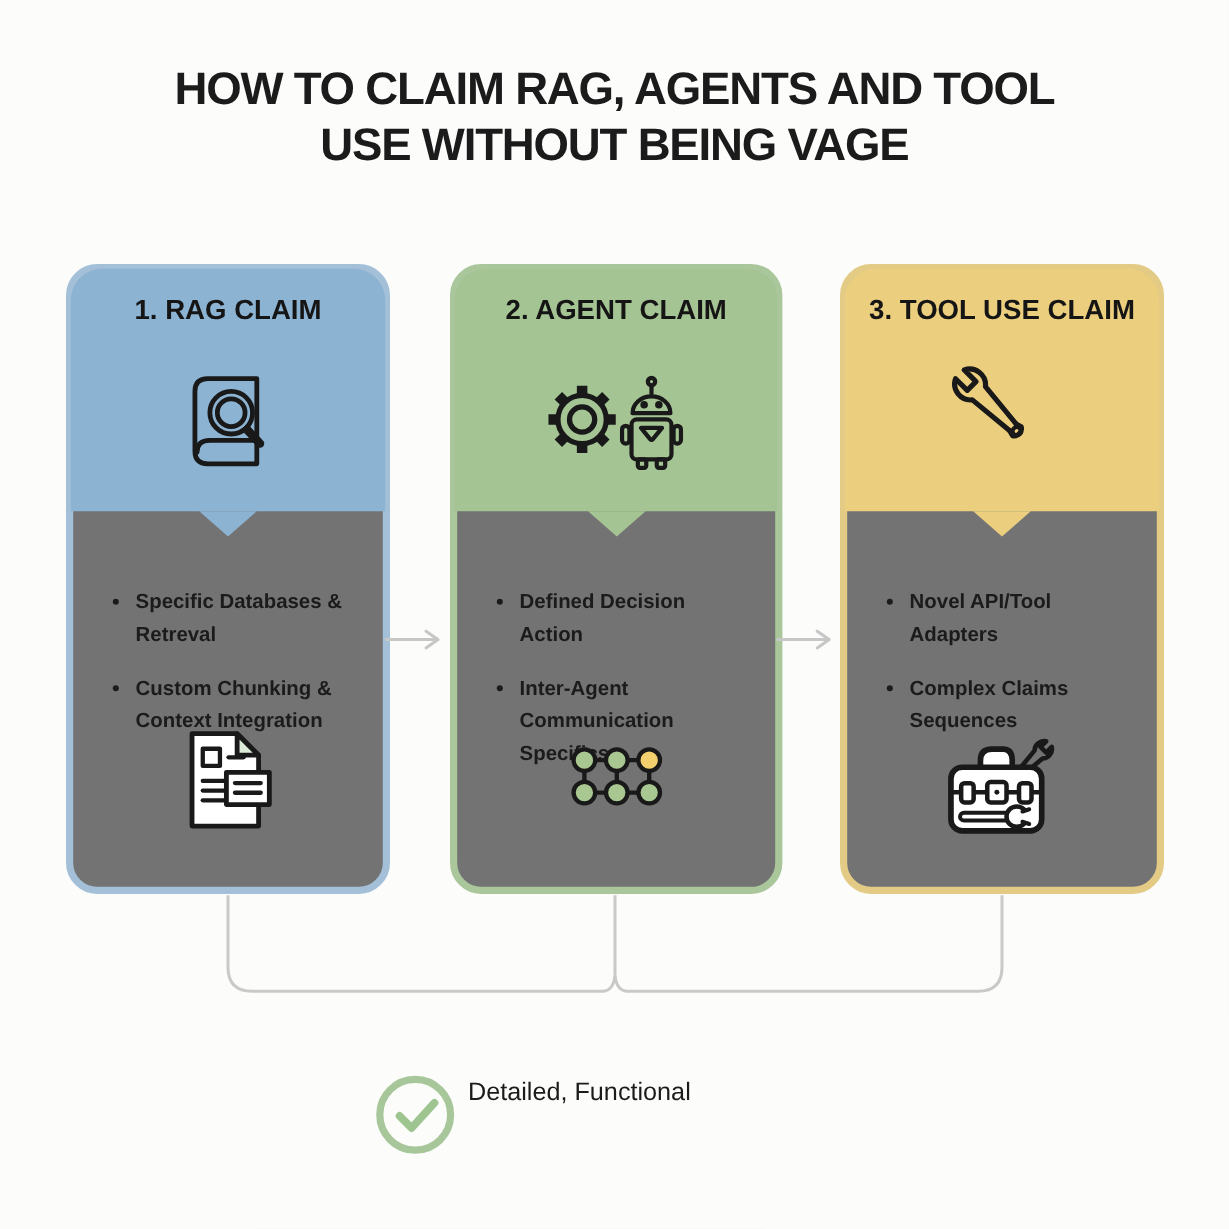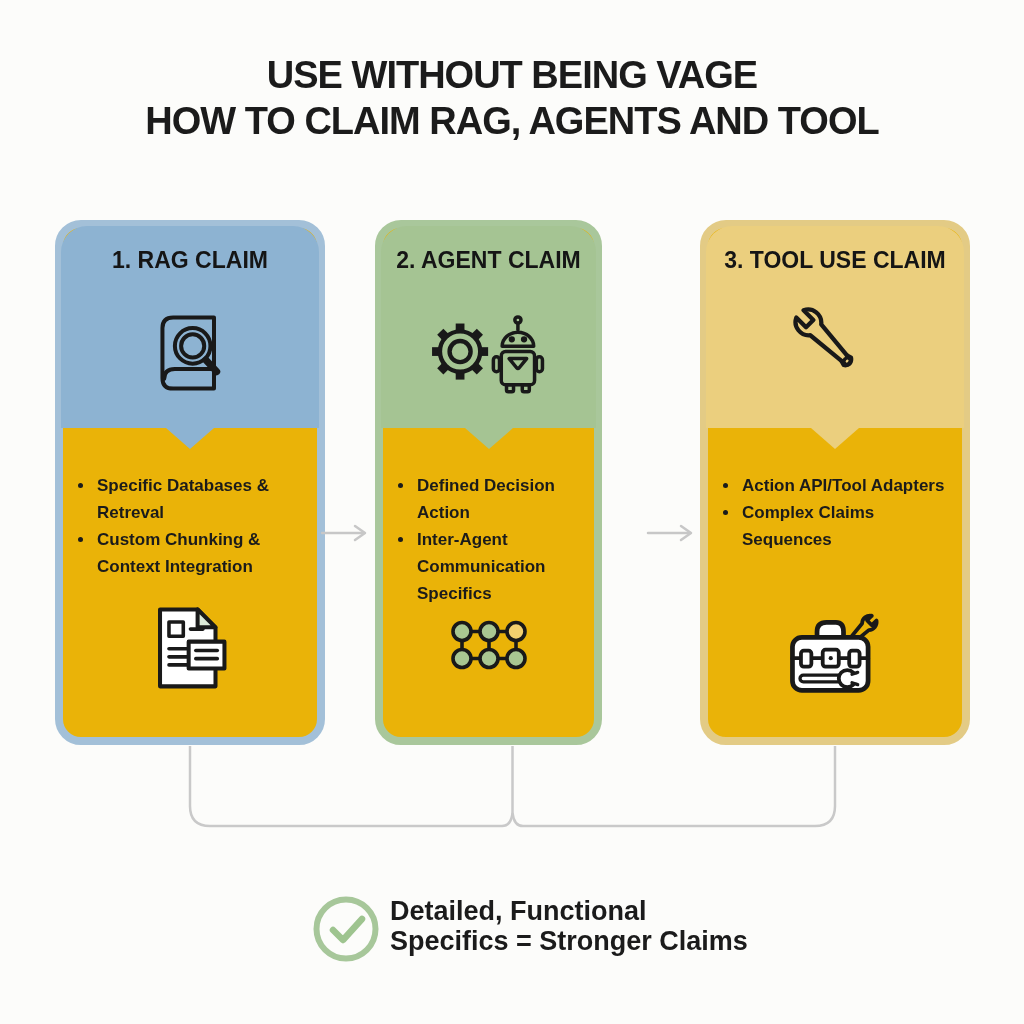--- a/index.html
+++ b/index.html
@@ -4,68 +4,68 @@
 <style>
   html,body{margin:0;padding:0;}
   body{font-family:"Liberation Sans","DejaVu Sans",sans-serif;background:#e9e9e9;}
   .canvas{position:relative;width:1024px;height:1024px;background:#fcfcfa;overflow:hidden;margin:0 auto;}
 
   
   .title{position:absolute;top:52px;left:0;width:1024px;text-align:center;
          font-weight:bold;font-size:38px;line-height:46px;letter-spacing:-1px;color:#1b1b1b;}
 
   
-  .card{position:absolute;top:220px;height:525px;background:#eab308;
-        border:8px solid #fca5a5;border-radius:26px;box-sizing:border-box;}
+  .card{position:absolute;top:220px;height:525px;background:#737373;
+        border:6px solid #fca5a5;border-radius:26px;box-sizing:border-box;}
   .card-1{left:55px;width:270px;border-color:#a3c0d8;}
-  .card-2{left:375px;width:227px;border-color:#a9c79b;}
+  .card-2{left:375px;width:277px;border-color:#a9c79b;}
   .card-3{left:700px;width:270px;border-color:#e3cb85;}
 
   .card-header{position:absolute;top:-2px;left:-2px;right:-2px;height:202px;
                border-radius:26px 26px 0 0;}
   .card-1 .card-header{background:#8db3d2;}
   .card-2 .card-header{background:#a5c493;}
   .card-3 .card-header{background:#ebcf7e;padding-left:14px;}
 
   .notch{position:absolute;top:200px;left:50%;transform:translateX(-50%);
          width:0;height:0;border-left:24px solid transparent;border-right:24px solid transparent;}
   .card-1 .notch{border-top:21px solid #8db3d2;}
   .card-2 .notch{border-top:21px solid #a5c493;}
   .card-3 .notch{border-top:21px solid #ebcf7e;}
 
   .h-title{position:absolute;top:21px;left:0;width:100%;text-align:center;
            font-weight:bold;font-size:23px;letter-spacing:0px;color:#151515;}
   .h-icon{position:absolute;top:80px;left:50%;transform:translateX(-50%);}
 
   .bullets{margin:0;padding:244px 4px 0 32px;list-style:disc;
            font-weight:bold;font-size:17px;line-height:27px;color:#1b1b1b;}
-  .bullets li{white-space:pre-line;margin:0;padding-left:2px;}
+  .bullets li{white-space:pre-line;margin:18px;padding-left:2px;}
 
   .f-icon{position:absolute;left:50%;transform:translateX(-50%);}
   .f-icon.doc{bottom:44px;}
   .f-icon.net{bottom:64px;}
   .f-icon.tool{bottom:34px;}
 
   
   .overlay{position:absolute;left:0;top:0;width:1024px;height:1024px;pointer-events:none;}
 
   
   .footer-check{position:absolute;left:311px;top:894px;}
-  .footer-text{position:absolute;left:390px;top:896px;font-weight:bold;font-size:27px;
+  .footer-text{position:absolute;left:390px;top:896px;font-weight:normal;font-size:21px;
                line-height:30px;color:#1b1b1b;}
   svg{display:block;}
 </style>
 </head>
 <body>
 
 <div class="canvas">
 
   <div class="title">
+    <div>HOW TO CLAIM RAG, AGENTS AND TOOL</div>
     <div>USE WITHOUT BEING VAGE</div>
-    <div>HOW TO CLAIM RAG, AGENTS AND TOOL</div>
   </div>
 
   <div class="card card-1">
     <div class="card-header">
       <div class="h-title">1. RAG CLAIM</div>
       <div class="h-icon">
         <svg width="80" height="94" viewBox="0 0 90 100" fill="none" stroke="#191919" stroke-width="4.5" stroke-linecap="round" stroke-linejoin="round">
           <path d="M72 10 H26 Q14 10 14 22 V78 Q14 90 26 90 H72 V10 Z"></path>
           <path d="M72 68 H28 Q16 68 16 79"></path>
           <circle cx="48" cy="42" r="20"></circle>
@@ -160,21 +160,21 @@
           <g transform="translate(46,46) rotate(-45)">
             <path d="M-4.5 20.8 L-9 -26 A15.5 15.5 0 0 1 -6 -52 L-6 -36 H6 V-52 A15.5 15.5 0 0 1 9 -26 L4.5 20.8"></path>
             <path d="M4.5 20.8 L6 26 A7 7 0 0 1 -6 26 L-4.5 20.8"></path>
             <circle cx="0" cy="26" r="4" stroke-width="4"></circle>
           </g>
         </svg>
       </div>
     </div>
     <div class="notch"></div>
     <ul class="bullets">
-      <li>Action API/Tool Adapters</li>
+      <li>Novel API/Tool Adapters</li>
       <li>Complex Claims Sequences</li>
     </ul>
     <div class="f-icon tool">
       <svg width="104" height="100" viewBox="0 0 110 105" fill="none" stroke="#191919" stroke-width="5" stroke-linecap="round" stroke-linejoin="round">
         <g transform="translate(78,34) rotate(45)" stroke-width="4">
           <path d="M-3.5 -26 V-19 H3.5 V-26 A8.5 8.5 0 0 1 5 -13 L2.5 12 A4 4 0 0 1 -2.5 12 L-5 -13 A8.5 8.5 0 0 1 -3.5 -26"></path>
         </g>
         <path d="M36 36 V30 Q36 20 46 20 H56 Q64 20 64 30 V36" fill="#ffffff"></path>
         <rect x="10" y="36" width="80" height="56" rx="10" fill="#ffffff"></rect>
         <line x1="10" y1="58" x2="90" y2="58" stroke-width="4"></line>
@@ -208,16 +208,15 @@
   </svg>
 
   <div class="footer-check">
     <svg width="70" height="70" viewBox="-35 -35 70 70" fill="none" stroke-linecap="round" stroke-linejoin="round">
       <circle cx="0" cy="0" r="29.5" stroke="#a7c79a" stroke-width="6"></circle>
       <path d="M-13 1 L-3 11 L16 -10" stroke="#9ec48f" stroke-width="6.5"></path>
     </svg>
   </div>
   <div class="footer-text">
     <div>Detailed, Functional</div>
-    <div>Specifics = Stronger Claims</div>
   </div>
 
 </div>
 
 </body></html>

